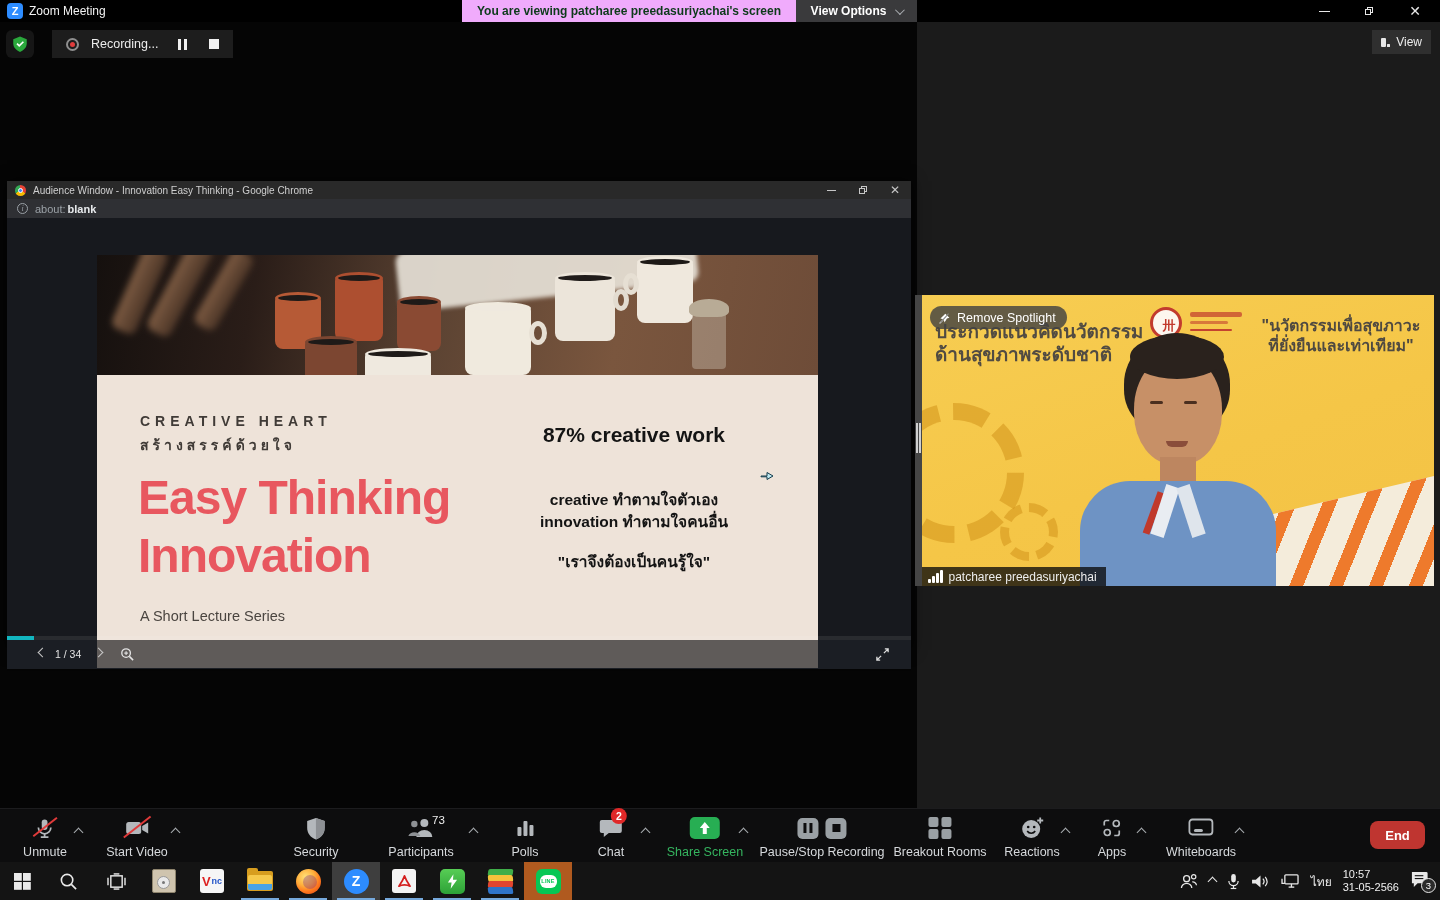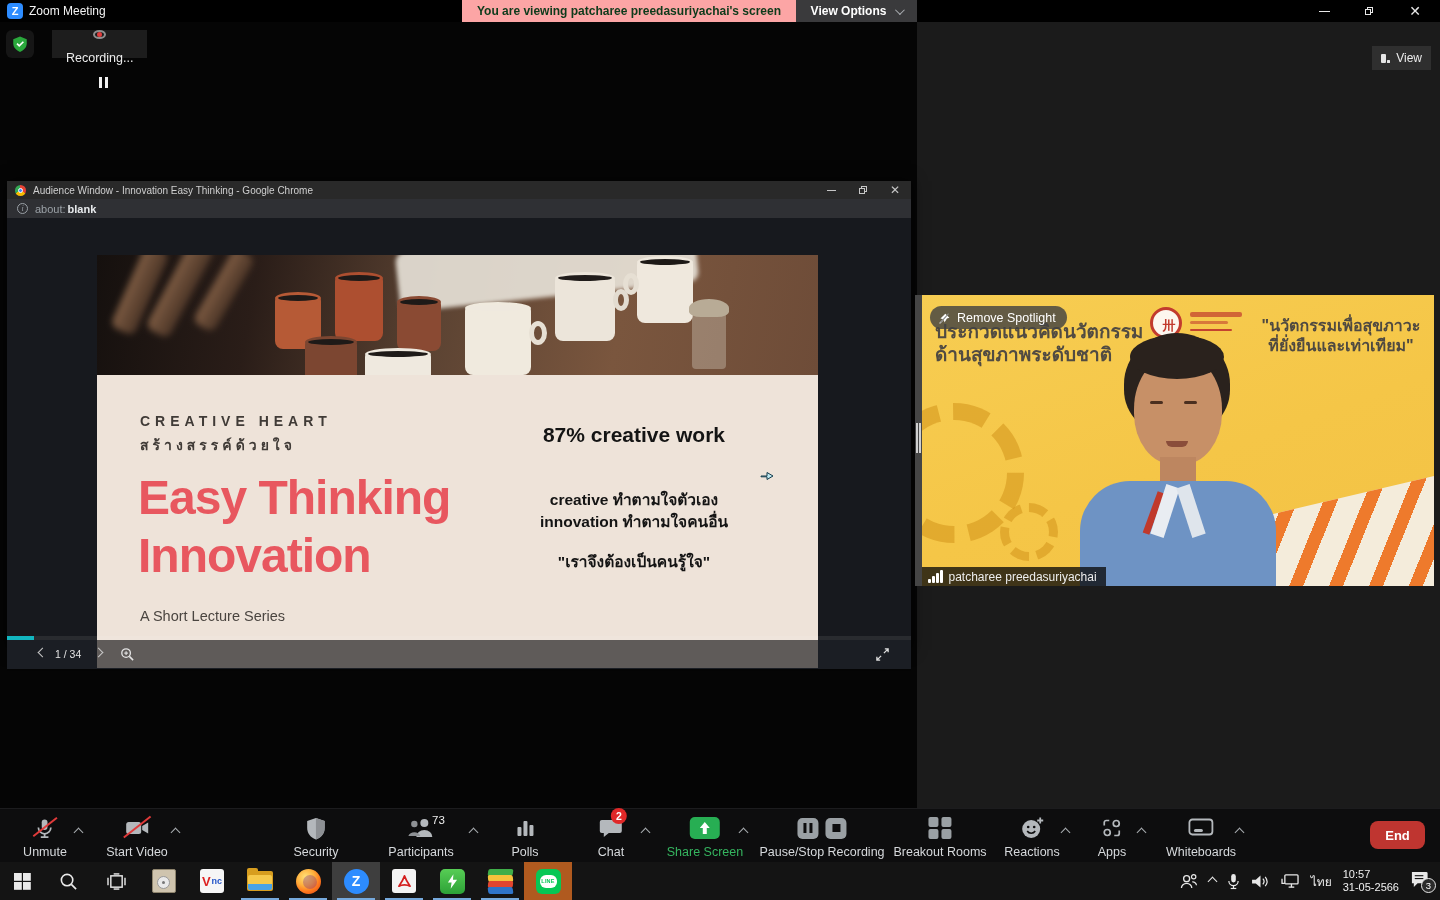--- a/index.html
+++ b/index.html
@@ -4,50 +4,50 @@
 <style>
   * { margin:0; padding:0; box-sizing:border-box; }
   html,body { width:1440px; height:900px; background:#000; overflow:hidden; }
   body { font-family:"Liberation Sans","DejaVu Sans",sans-serif; position:relative; }
 
   
   #titlebar { position:absolute; left:0; top:0; width:1440px; height:22px; background:#000; }
   .zm-logo { position:absolute; left:7px; top:3px; width:16px; height:16px; border-radius:4px;
              background:#2d8cff; color:#fff; font-size:11px; font-weight:bold; text-align:center; line-height:16px; }
   .zm-title { position:absolute; left:29px; top:4px; color:#f2f2f2; font-size:12px; }
-  .view-banner { position:absolute; left:462px; top:0; width:334px; height:22px; background:#fca5a5;
+  .view-banner { position:absolute; left:462px; top:0; width:334px; height:22px; background:#f0abfc;
                  color:#0d3a1a; font-size:12px; font-weight:bold; display:flex; align-items:center; justify-content:center; }
   .view-options { position:absolute; left:796px; top:0; width:121px; height:22px; background:#3a3a3c;
                   color:#fff; font-size:12px; font-weight:bold; display:flex; align-items:center; justify-content:center; gap:9px; }
   .winbtn { position:absolute; top:0; width:46px; height:22px; display:flex; align-items:center; justify-content:center; }
   .minline { width:11px; height:0; border-top:1.5px solid #e8e8e8; }
   .xglyph { color:#e8e8e8; font-size:14px; line-height:14px; }
 
   .chv { width:7px; height:7px; border-right:1.7px solid #a9adb1; border-bottom:1.7px solid #a9adb1; display:inline-block; }
   .chv.down { transform:rotate(45deg) translateY(-2px); }
   .chv.up   { transform:rotate(-135deg); }
   .chv.left { transform:rotate(135deg); }
   .chv.right{ transform:rotate(-45deg); }
 
   
   #left-pane  { position:absolute; left:0; top:22px; width:917px; height:786px; background:#050505; }
   #right-pane { position:absolute; left:917px; top:22px; width:523px; height:786px; background:#1b1b1b; }
 
   
   .shield-tile { position:absolute; left:6px; top:8px; width:28px; height:28px; background:#161616; border-radius:6px;
                  display:flex; align-items:center; justify-content:center; }
-  .rec-pill { position:absolute; left:52px; top:8px; height:28px; background:#1d1d1d; display:flex; align-items:center; gap:12px; padding:0 14px;flex-direction:column; }
+  .rec-pill { position:absolute; left:52px; top:8px; height:28px; background:#1d1d1d; display:flex; align-items:center; gap:12px; padding:0 14px; }
   .rec-dot-outer { width:13px; height:13px; border-radius:50%; border:2px solid #8f8f8f; display:flex; align-items:center; justify-content:center; }
   .rec-dot-inner { width:5px; height:5px; border-radius:50%; background:#e03d3d; }
   .rec-label { color:#ececec; font-size:12.5px; }
   .pause-ic { display:flex; gap:3px; margin-left:8px; }
   .pause-ic i { width:3px; height:11px; background:#f0f0f0; }
   .stop-ic { width:10px; height:10px; background:#f0f0f0; margin-left:10px; }
 
-  .view-btn { position:absolute; right:9px; top:24px; height:24px; padding:0 9px; background:#2f2f2f; border-radius:0;
+  .view-btn { position:absolute; right:9px; top:8px; height:24px; padding:0 9px; background:#2f2f2f; border-radius:0;
               display:flex; align-items:center; gap:6px; color:#ececec; font-size:12px;justify-content:center; }
   .view-ic { display:flex; gap:1.5px; align-items:flex-end; }
   .view-ic .b1 { width:5px; height:9px; background:#e6e6e6; border-radius:1px; }
   .view-ic .b2 { width:3px; height:3px; background:#e6e6e6; border-radius:.5px; }
 
   
   #chrome { position:absolute; left:7px; top:181px; width:904px; height:469px; background:#17191e; box-shadow:0 0 14px rgba(0,0,0,.7); }
   .cr-titlebar { position:absolute; left:0; top:0; width:904px; height:18px; background:#292929; display:flex; align-items:center; }
   .cr-ic { width:11px; height:11px; border-radius:50%; margin:0 7px 0 8px;
            background:conic-gradient(#e84335 0 33%, #f8bb03 33% 66%, #34a853 66% 100%); position:relative; }

